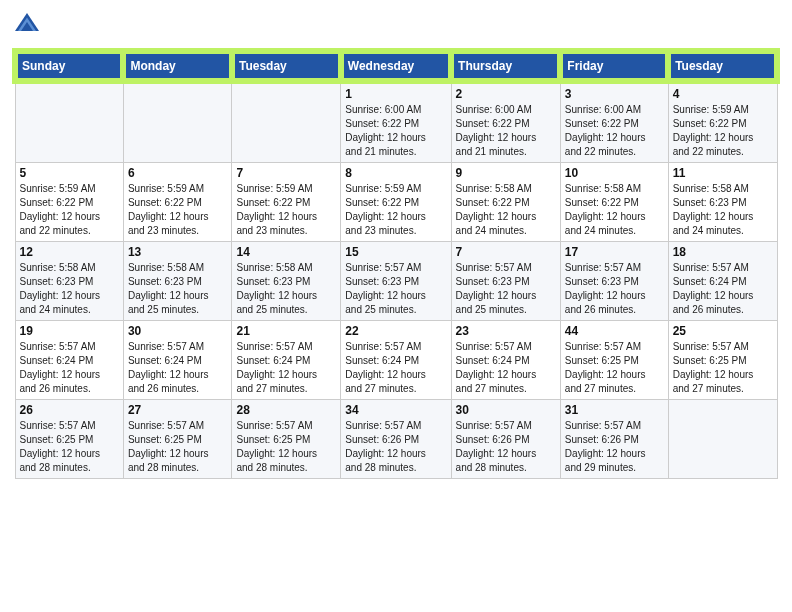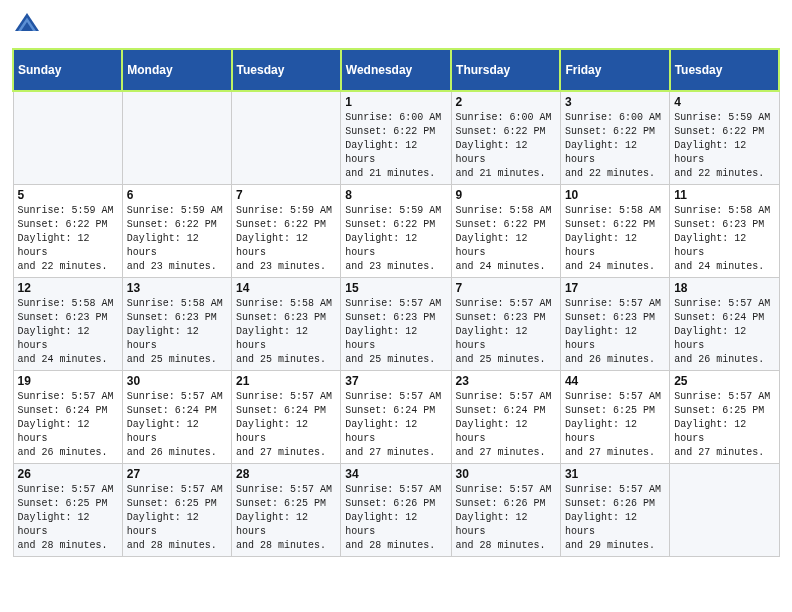--- a/index.html
+++ b/index.html
@@ -53,25 +53,25 @@
     .calendar {
       width: 100%;
       border-collapse: collapse;
       font-size: 10.5px;
     }
     .calendar thead tr {
       background-color: #2255a4;
       color: #fff;
     }
     .calendar thead th {
-      padding: 13px 4px;
+      padding: 5px 4px;
       text-align: left;
       font-weight: bold;
       font-size: 12px;
-      border: 2px solid #bef264;
+      border: 6px solid #bef264;
     }
     .calendar tbody tr {
       vertical-align: top;
     }
     .calendar tbody td {
       border: 1px solid #ccc;
       padding: 3px 4px;
       width: 113px;
       min-height: 80px;
       vertical-align: top;
@@ -86,21 +86,20 @@
     .day-num {
       font-weight: bold;
       font-size: 12px;
       margin-bottom: 2px;
       color: #111;
     }
     .day-info {
       color: #222;
       font-size: 10px;
       line-height: 1.4;
-      font-family: Liberation Mono, monospace;
     }
     .empty-cell {
       background: #f5f7fa !important;
     }
   </style>
 </head>
 <body>
 
 <div class="container">
   <div class="header">
@@ -285,21 +284,21 @@
 and 26 minutes.</div>
           </td>
           <td>
             <div class="day-num">21</div>
             <div class="day-info" style="white-space: pre-line;">Sunrise: 5:57 AM
 Sunset: 6:24 PM
 Daylight: 12 hours
 and 27 minutes.</div>
           </td>
           <td>
-            <div class="day-num">37</div>
+            <div class="day-num">22</div>
             <div class="day-info" style="white-space: pre-line;">Sunrise: 5:57 AM
 Sunset: 6:24 PM
 Daylight: 12 hours
 and 27 minutes.</div>
           </td>
           <td>
             <div class="day-num">23</div>
             <div class="day-info" style="white-space: pre-line;">Sunrise: 5:57 AM
 Sunset: 6:24 PM
 Daylight: 12 hours

